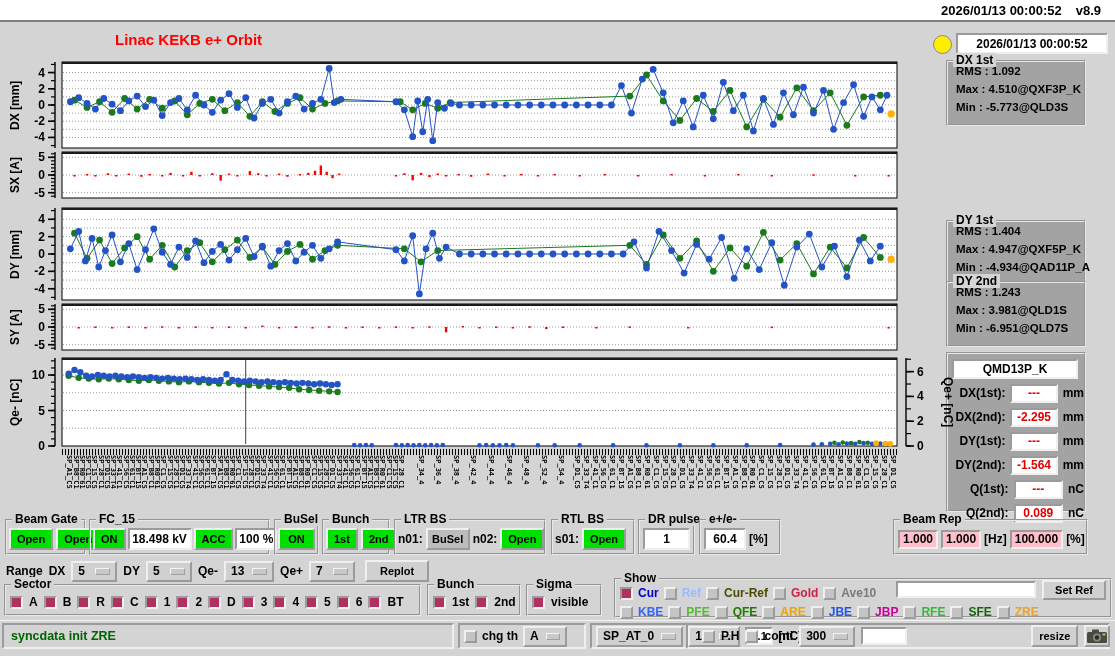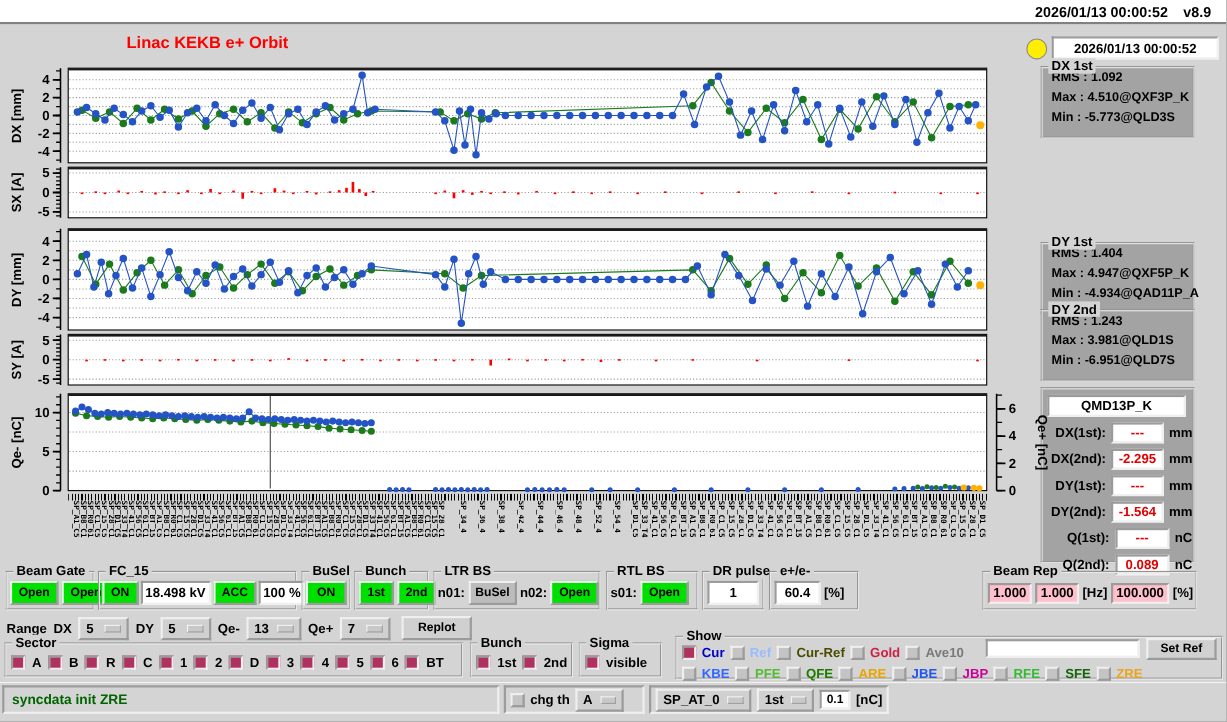--- a/index.html
+++ b/index.html
@@ -1043,20 +1043,41 @@
           <span>SP_AT_0</span>
           <span class="ddg"></span>
         </span>
       <span class="dd" style="width:52px;">
           <span>1st</span>
           <span class="ddg"></span>
         </span>
       <input class="fld" style="width: 28px; height: 18px; font-size: 11px; text-align: center;" value="0.1">
       <span class="lbl">[nC]</span>
     </div>
+    <div class="abs sunken" style="left:686px;top:2px;width:424px;height:26px;display:flex;align-items:center;gap:6px;padding:0 6px;">
+      <span class="cb" style="margin-left:8px;"></span>
+      <span class="lbl">P.H</span>
+      <span class="cb"></span>
+      <span class="lbl">conti</span>
+      <span class="dd" style="width:58px;">
+          <span>300</span>
+          <span class="ddg"></span>
+        </span>
+      <input class="fld" style="width: 46px; height: 18px;" value="">
+      <span class="btn" style="margin-left:118px;width:56px;">resize</span>
+      <span class="btn" style="width:30px;padding:0;">
+        <svg width="22" height="16" viewBox="0 0 22 16">
+          <rect x="1" y="4" width="20" height="11" rx="1.5" fill="#4a4a42"></rect>
+          <rect x="6" y="1.5" width="7" height="4" rx="1" fill="#4a4a42"></rect>
+          <circle cx="11" cy="9.5" r="4" fill="#8a8a80"></circle>
+          <circle cx="11" cy="9.5" r="2.2" fill="#2c2c28"></circle>
+          <rect x="16.5" y="5.5" width="3" height="2" fill="#c8b840"></rect>
+        </svg>
+      </span>
+    </div>
   </div>
 <div class="ylab" style="left: 8px; top: 62px; height: 86px;">DX [mm]</div>
     <div class="ylab" style="left: 8px; top: 152px; height: 46px;">SX [A]</div>
     <div class="ylab" style="left: 8px; top: 208px; height: 92px;">DY [mm]</div>
     <div class="ylab" style="left: 8px; top: 304px; height: 46px;">SY [A]</div>
     <div class="ylab" style="left: 8px; top: 358px; height: 88px;">Qe- [nC]</div>
     <div class="rylab" style="left: 939px; top: 358px; height: 88px;">Qe+ [nC]</div>
   </div>
 
 </body></html>

